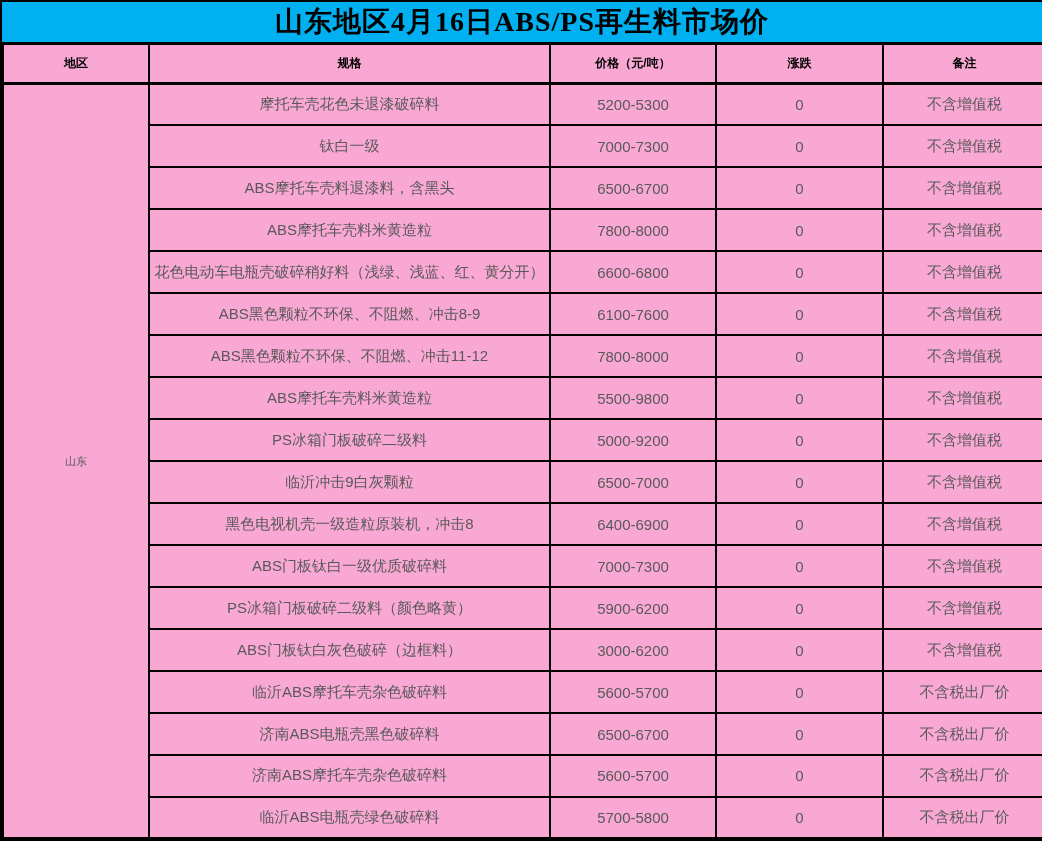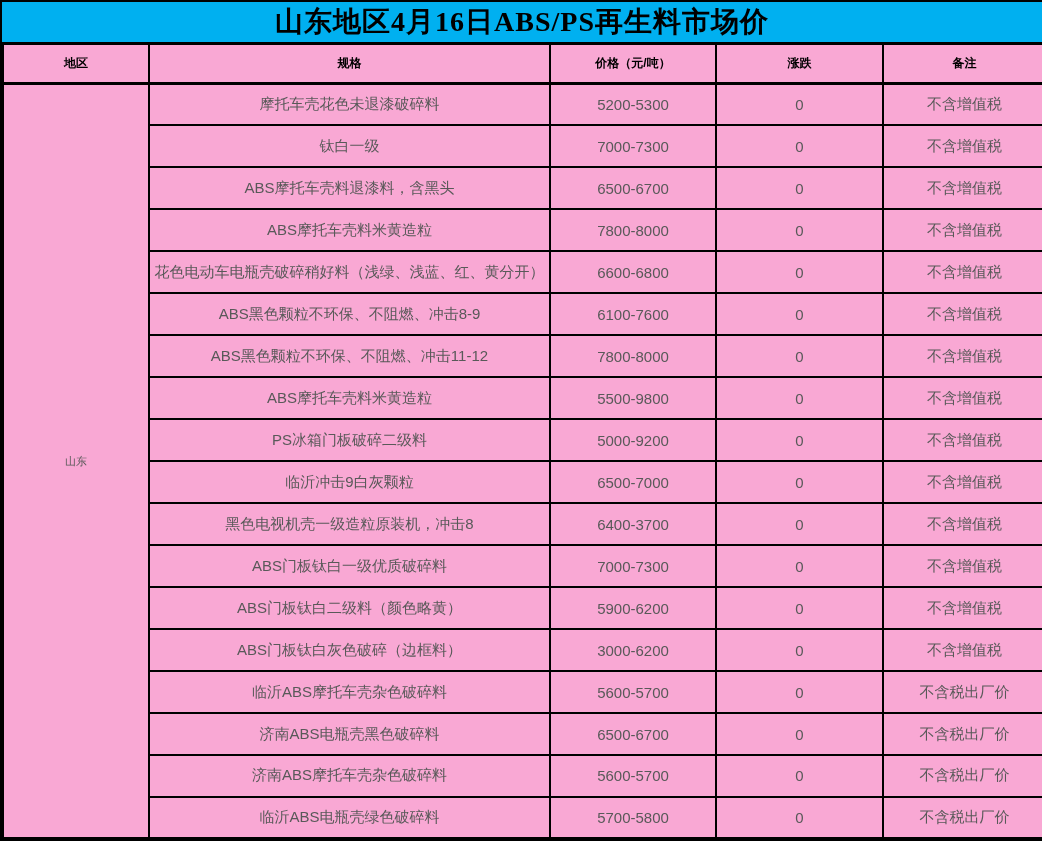--- a/index.html
+++ b/index.html
@@ -144,32 +144,32 @@
           <td class="note-cell">不含增值税</td>
         </tr>
         <tr>
           <td class="spec-cell">临沂冲击9白灰颗粒</td>
           <td class="price-cell">6500-7000</td>
           <td class="change-cell">0</td>
           <td class="note-cell">不含增值税</td>
         </tr>
         <tr>
           <td class="spec-cell">黑色电视机壳一级造粒原装机，冲击8</td>
-          <td class="price-cell">6400-3700</td>
+          <td class="price-cell">6400-6900</td>
           <td class="change-cell">0</td>
           <td class="note-cell">不含增值税</td>
         </tr>
         <tr>
           <td class="spec-cell">ABS门板钛白一级优质破碎料</td>
           <td class="price-cell">7000-7300</td>
           <td class="change-cell">0</td>
           <td class="note-cell">不含增值税</td>
         </tr>
         <tr>
-          <td class="spec-cell">ABS门板钛白二级料（颜色略黄）</td>
+          <td class="spec-cell">PS冰箱门板破碎二级料（颜色略黄）</td>
           <td class="price-cell">5900-6200</td>
           <td class="change-cell">0</td>
           <td class="note-cell">不含增值税</td>
         </tr>
         <tr>
           <td class="spec-cell">ABS门板钛白灰色破碎（边框料）</td>
           <td class="price-cell">3000-6200</td>
           <td class="change-cell">0</td>
           <td class="note-cell">不含增值税</td>
         </tr>

